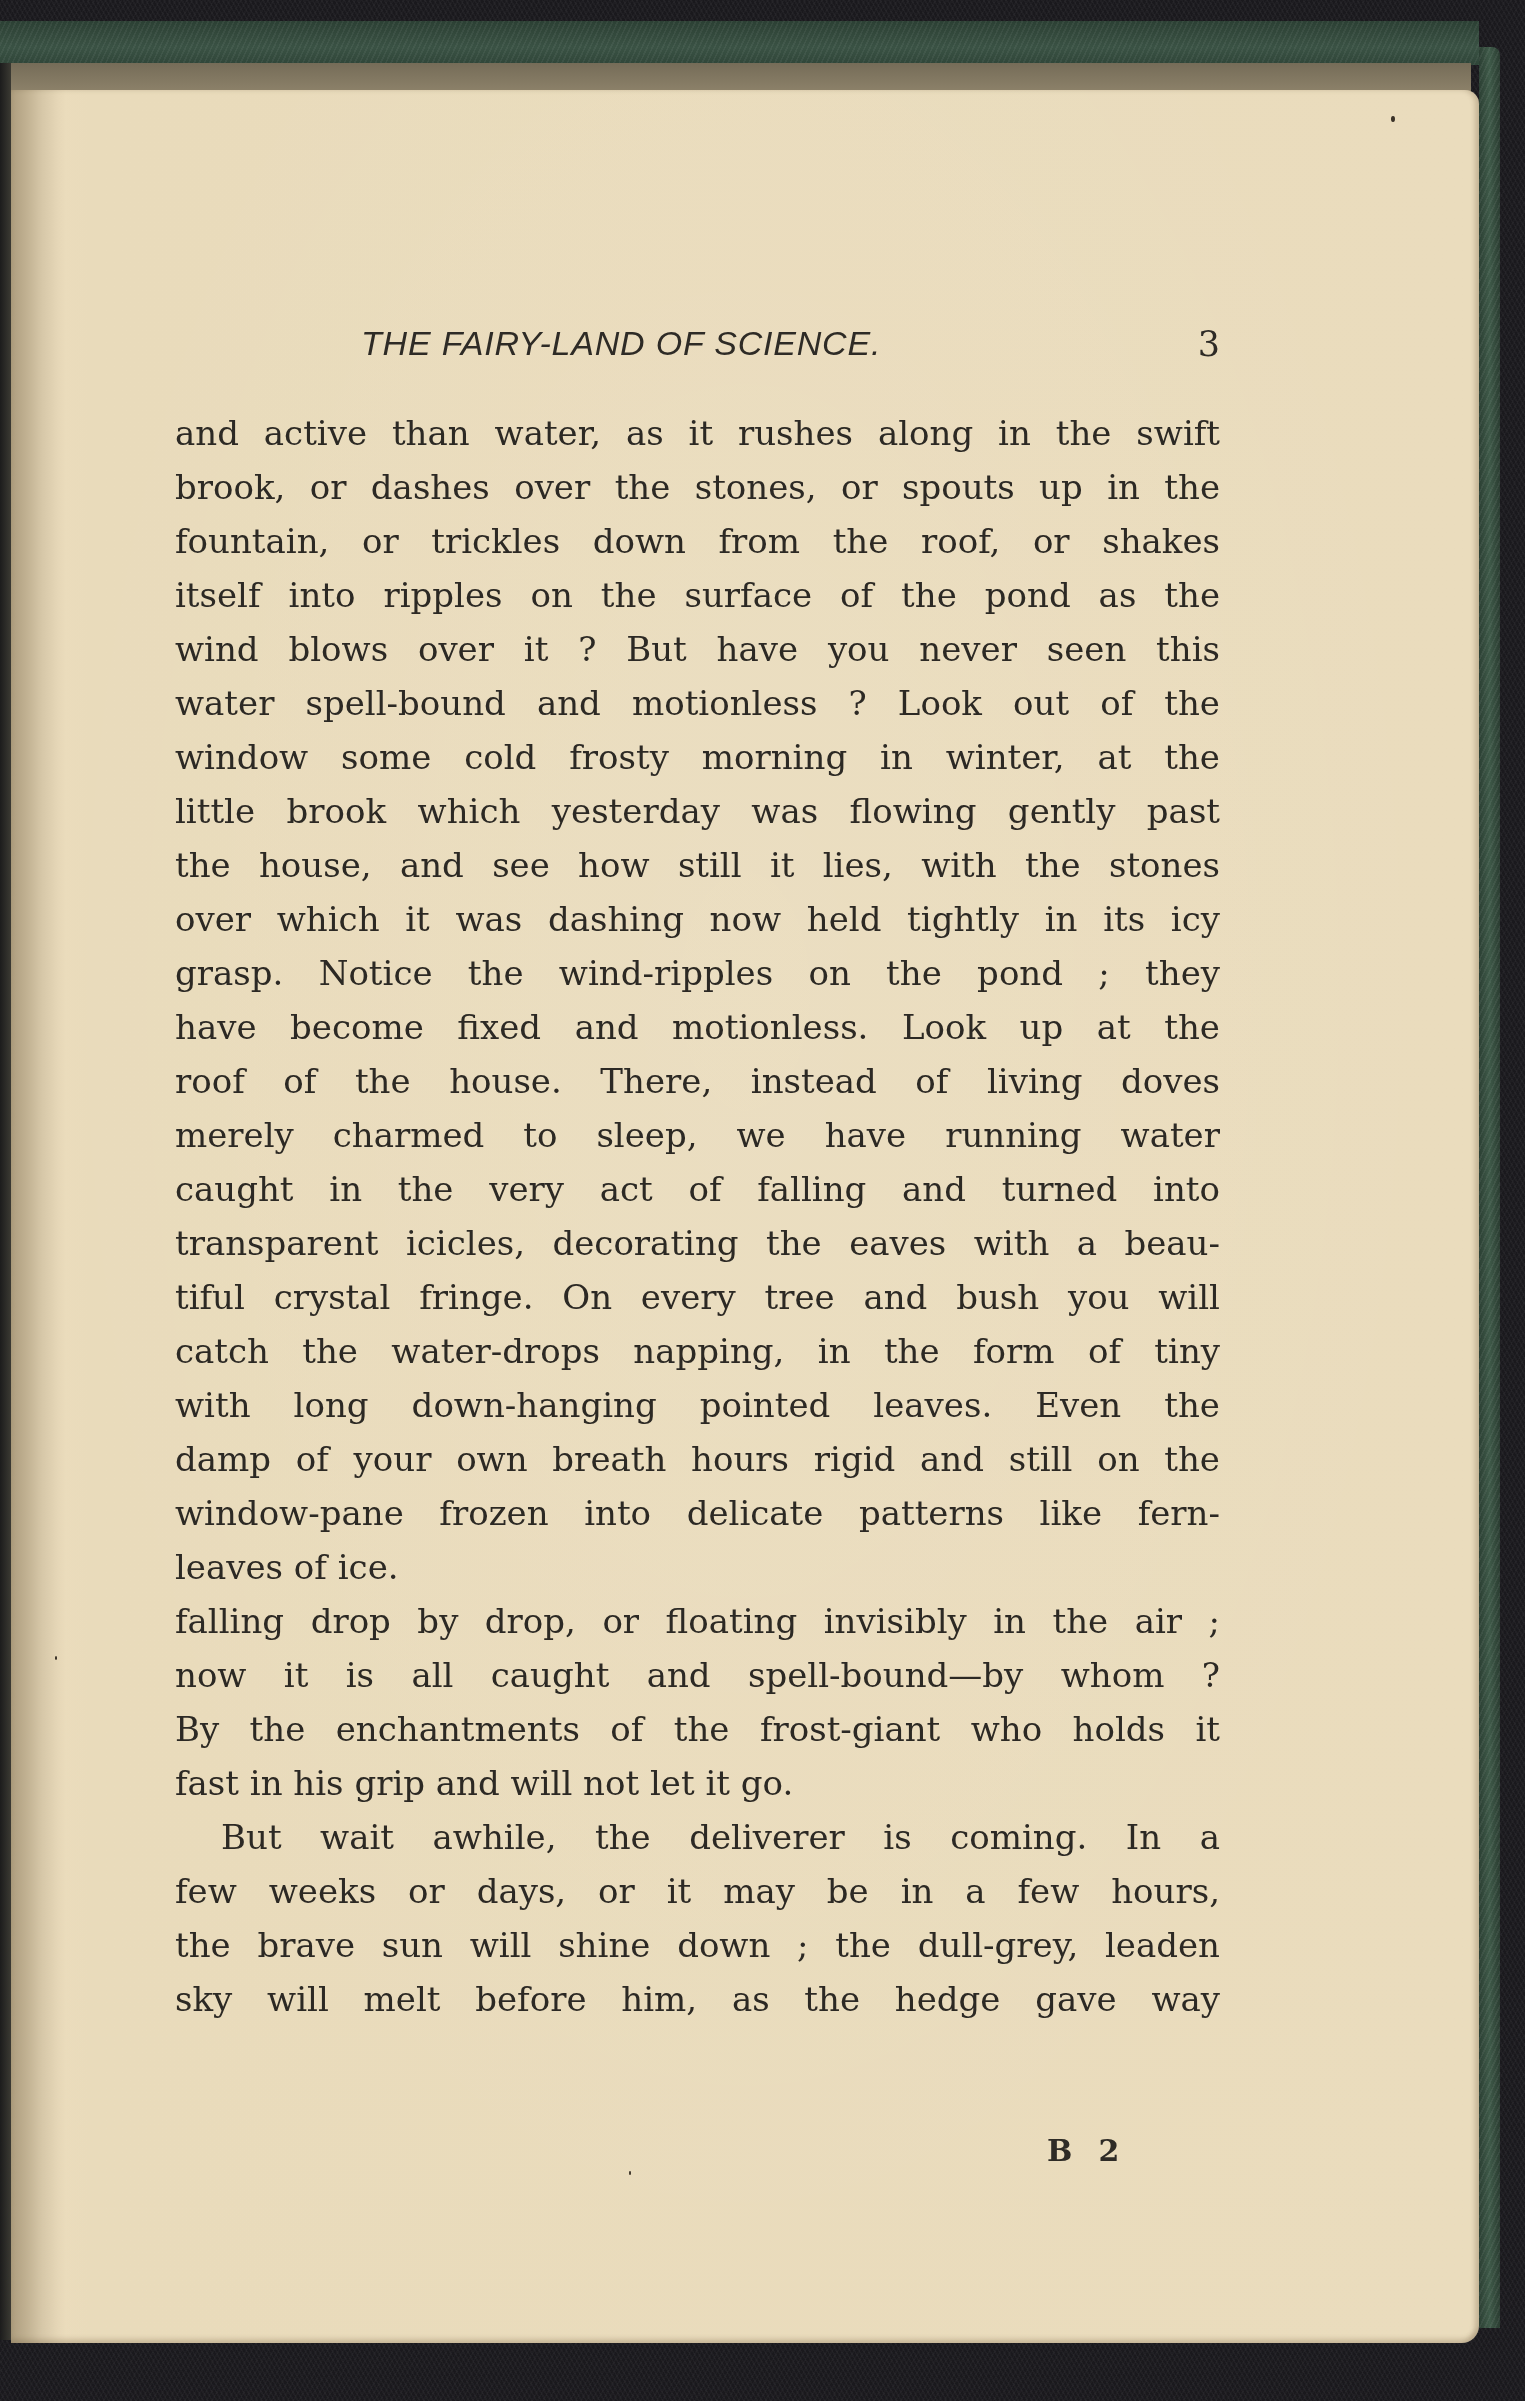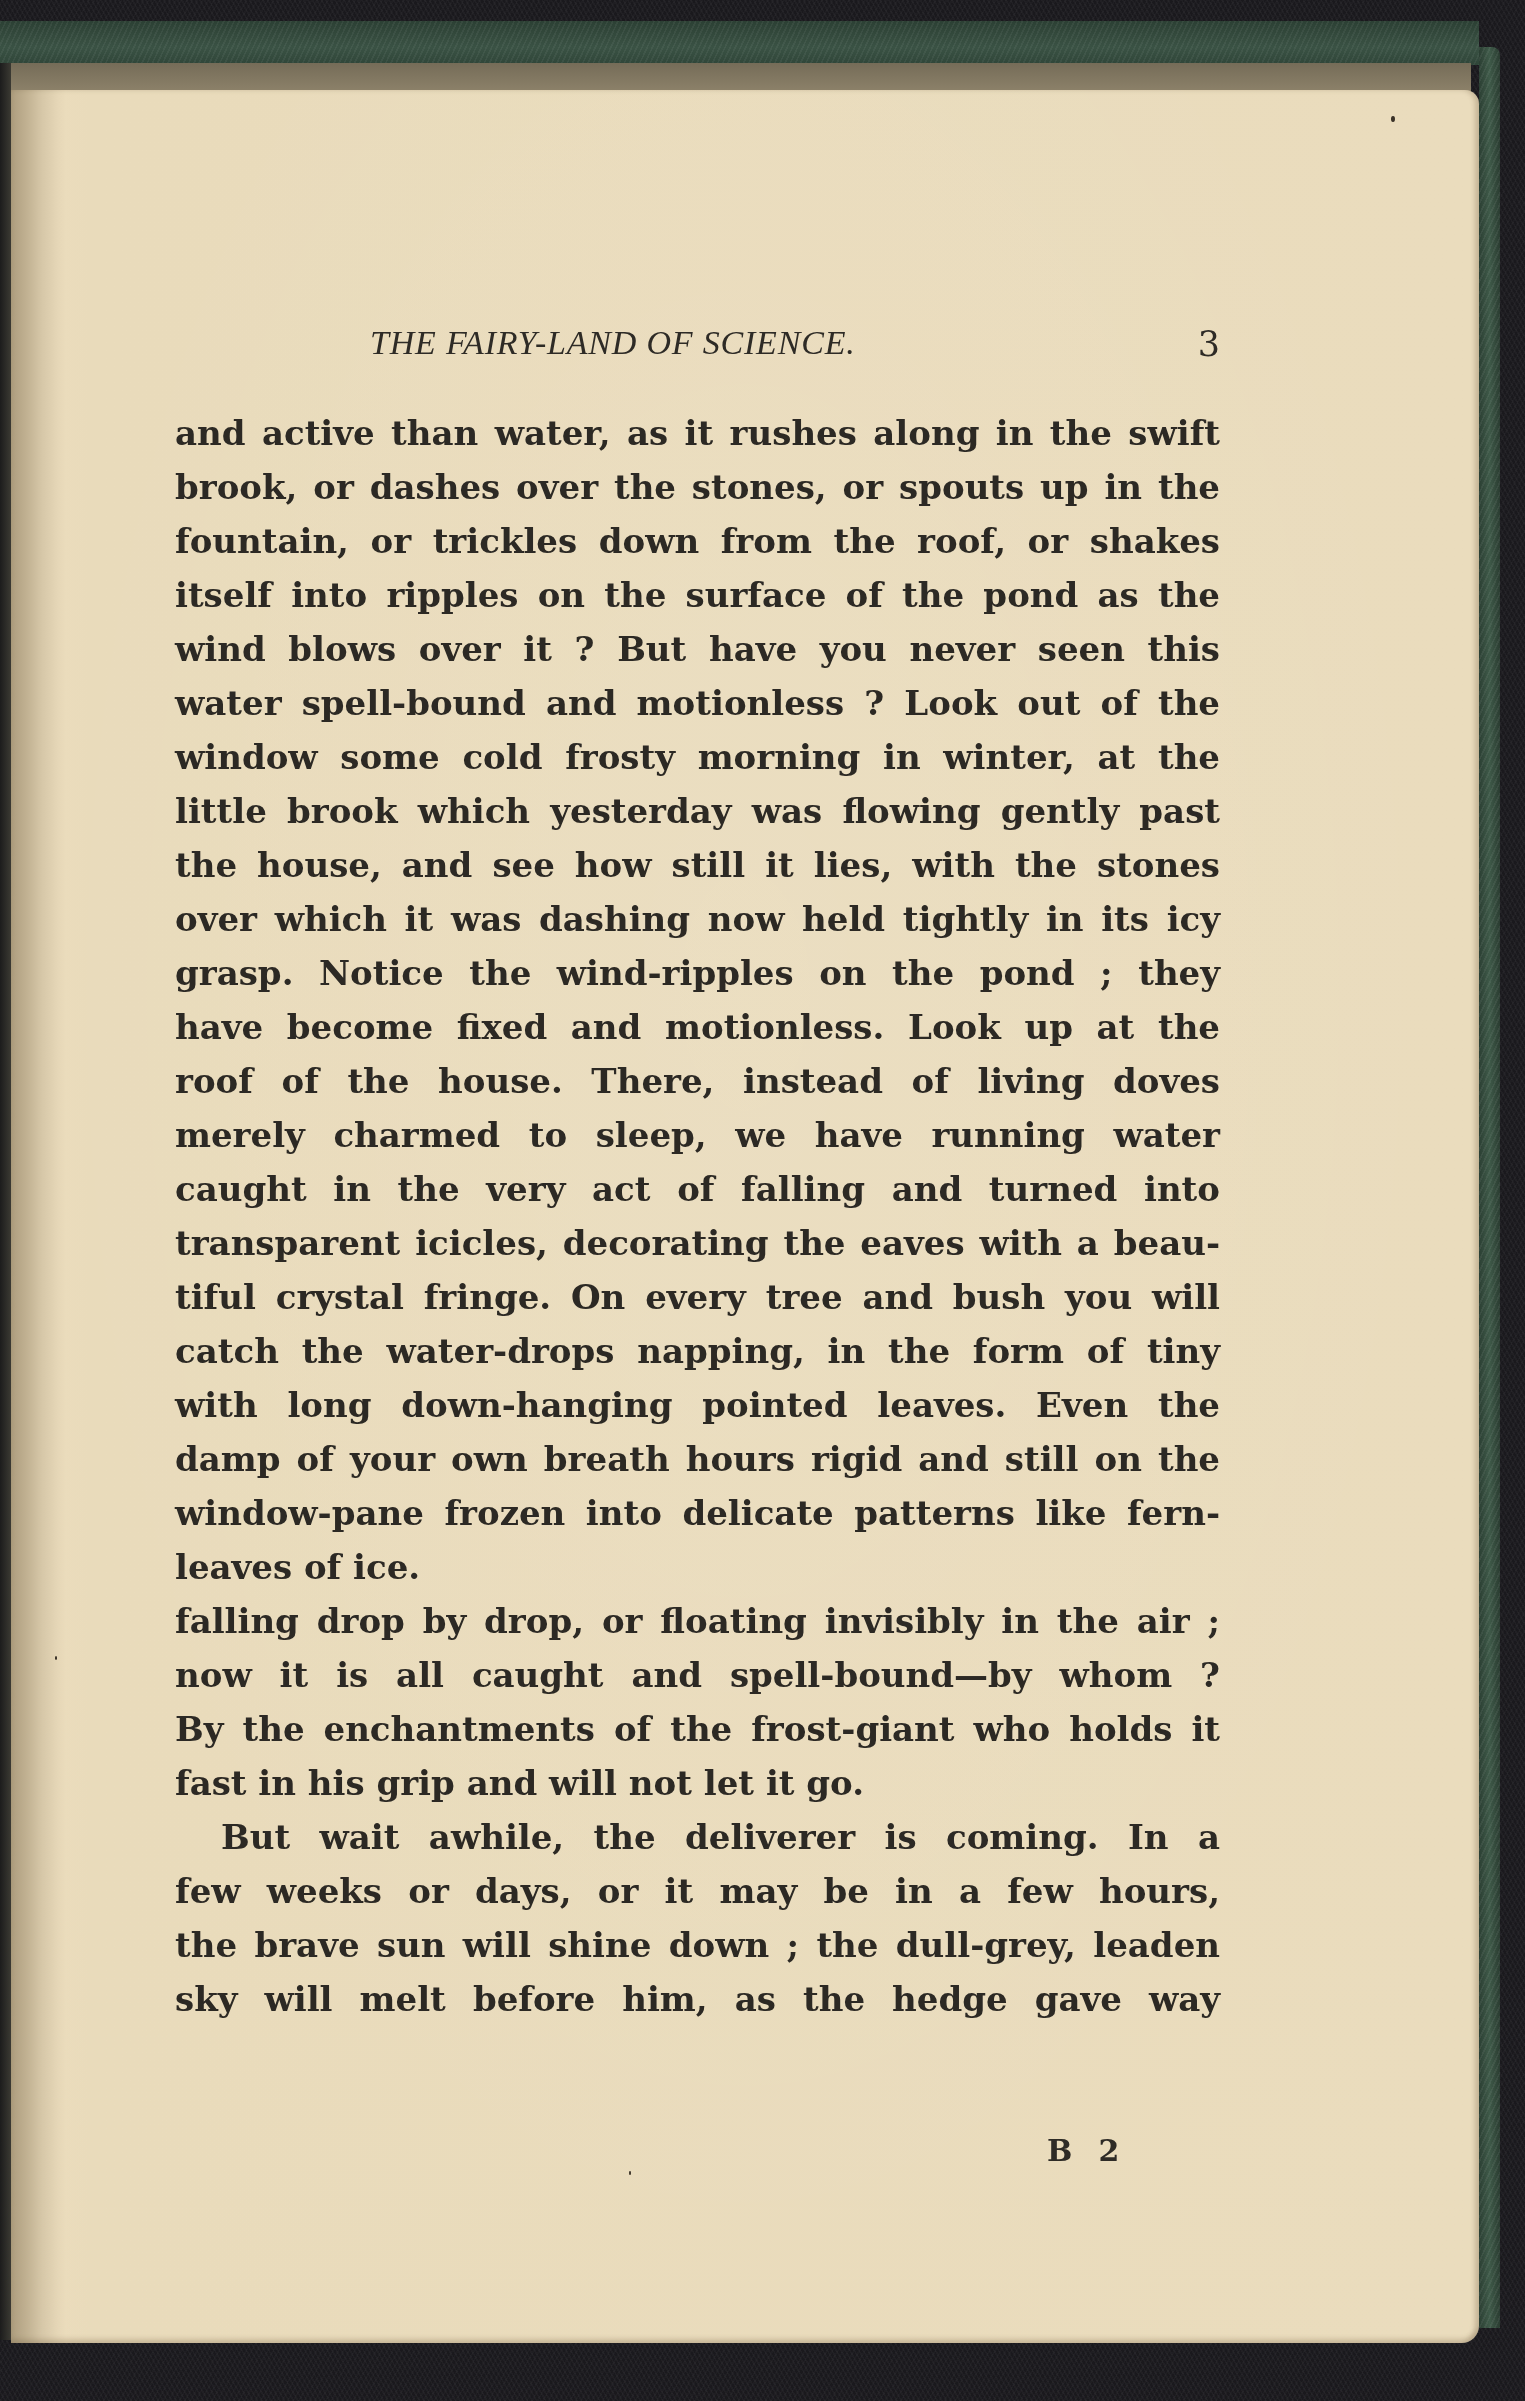--- a/index.html
+++ b/index.html
@@ -54,33 +54,33 @@
     background:linear-gradient(90deg, rgba(90,75,50,0.28), rgba(90,75,50,0.12) 50%, rgba(0,0,0,0));
   }
   .text-block {
     position:absolute; left:175px; top:318px; width:1045px;
     color:#2c2924;
   }
   .running-head {
     position:relative; height:63px;
   }
   .running-title {
-    position:absolute; left:195px; top:6.3px;
-    font-family:Liberation Serif, serif;
+    position:absolute; left:186px; top:6.3px;
+    font-family:Liberation Sans, sans-serif;
     font-style:italic; font-size:34px; letter-spacing:0.8px;
     color:#2e2b26;
   }
   .page-number {
     position:absolute; right:0; top:6.3px;
     font-size:35px; color:#2e2b26;
   }
   .body-text {
     position:absolute; left:0; top:88px; width:1045px;
     font-family:"DejaVu Serif","Liberation Serif",serif;
-    font-size:34px; line-height:54px;font-weight:bold;
+    font-size:34px; line-height:54px;
   }
   .line {
     display:block; white-space:nowrap;
     text-align:justify; text-align-last:justify;
     height:54px;
   }
   .line.last { text-align-last:left; }
   .line.indent { padding-left:46px; }
   .signature {
     position:absolute; left:1013px; top:2133px;

